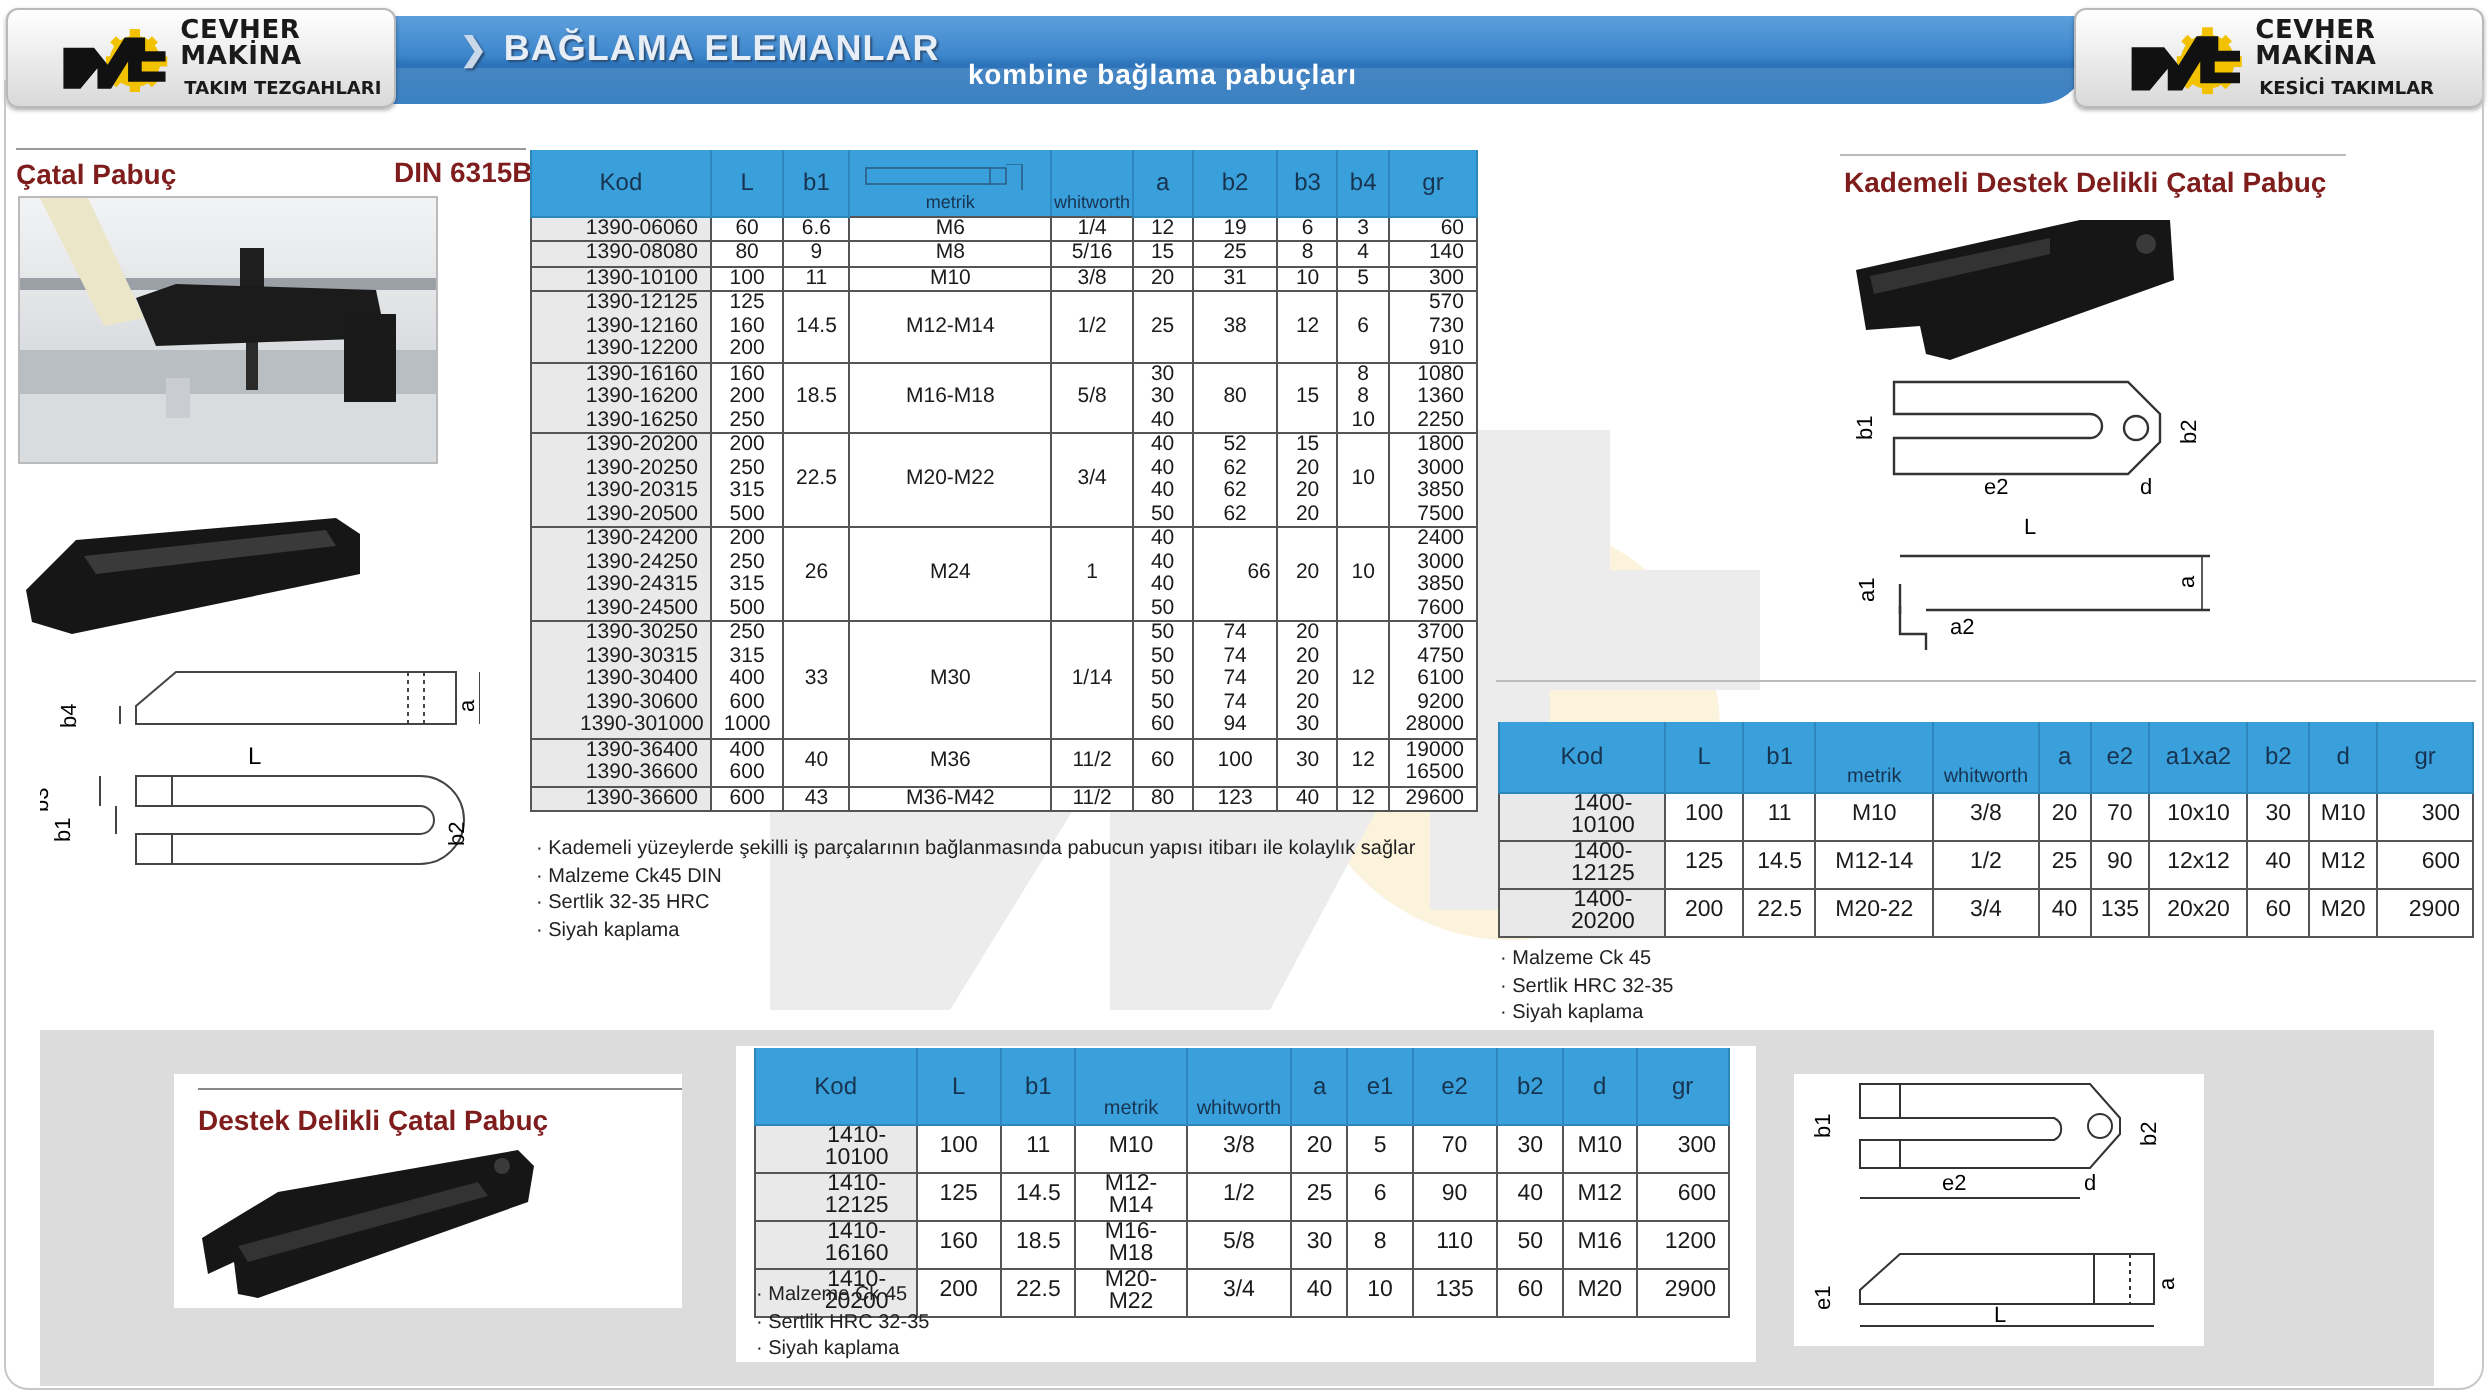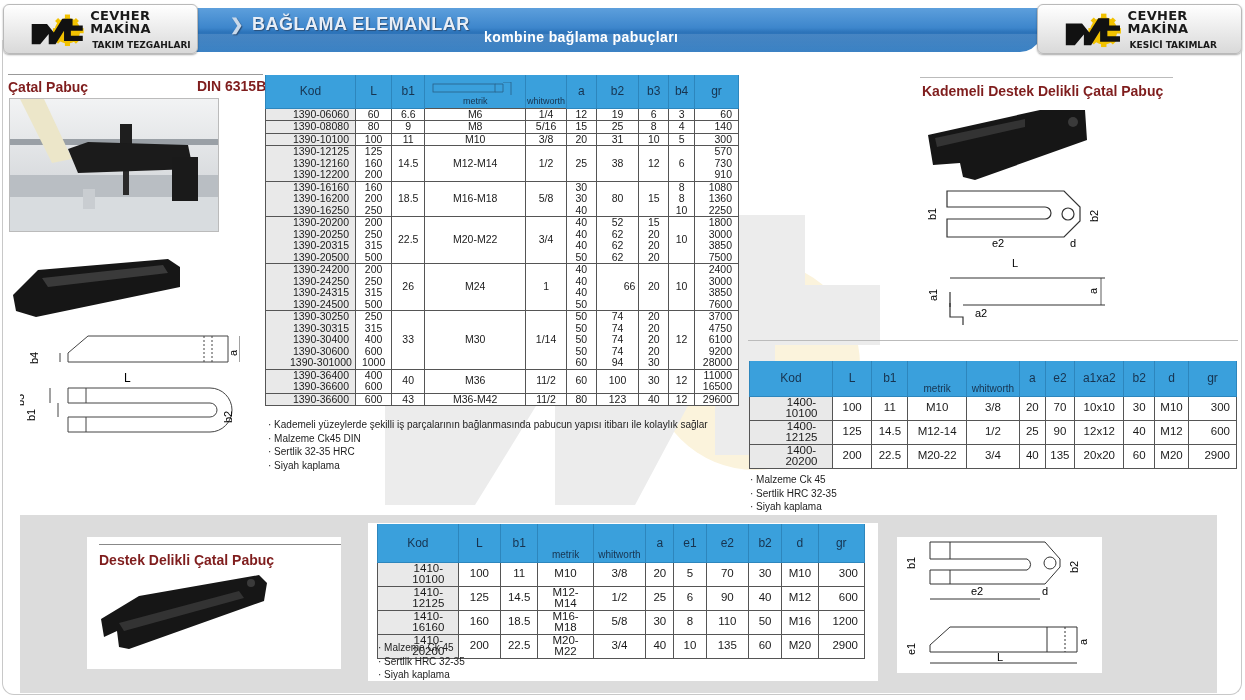--- a/index.html
+++ b/index.html
@@ -353,21 +353,21 @@
 1390-36600</td>
           <td style="white-space: pre;">400
 600</td>
           <td style="white-space: pre;">40</td>
           <td style="white-space: pre;">M36</td>
           <td style="white-space: pre;">11/2</td>
           <td style="white-space: pre;">60</td>
           <td style="white-space: pre;">100</td>
           <td style="white-space: pre;">30</td>
           <td style="white-space: pre;">12</td>
-          <td class="gr" style="white-space: pre;">11000
+          <td class="gr" style="white-space: pre;">19000
 16500</td>
         </tr>
         <tr>
           <td class="kod" style="white-space: pre;">1390-36600</td>
           <td style="white-space: pre;">600</td>
           <td style="white-space: pre;">43</td>
           <td style="white-space: pre;">M36-M42</td>
           <td style="white-space: pre;">11/2</td>
           <td style="white-space: pre;">80</td>
           <td style="white-space: pre;">123</td>
@@ -469,21 +469,21 @@
         </tr>
       </tbody>
   </table>
   <div class="notes" style="left:750px;top:473px;">
     <div>Malzeme Ck 45</div>
     <div>Sertlik HRC 32-35</div>
     <div>Siyah kaplama</div>
   </div>
 
   <div class="bottom-panel"></div>
-  <div style="position:absolute;left:87px;top:537px;width:254px;height:132px;background:#fff;">
+  <div style="position:absolute;left:87px;top:537px;width:254px;height:117px;background:#fff;">
     <div class="rule" style="left:12px;top:7px;width:242px;background:#888;"></div>
     <div class="sec-title" style="left:12px;top:15px;">Destek Delikli Çatal Pabuç</div>
     <svg style="position:absolute;left:12px;top:34px;" width="175" height="80" viewBox="0 0 175 80">
       <polygon points="2,48 40,25 160,4 168,12 165,30 30,78 20,76 18,60 5,66" fill="#161616"></polygon>
       <polygon points="20,52 140,20 145,27 25,60" fill="#333"></polygon>
       <circle cx="152" cy="12" r="4" fill="#3a3a3a"></circle>
     </svg>
   </div>
 
   <div style="position:absolute;left:368px;top:523px;width:510px;height:158px;background:#fff;"></div>

